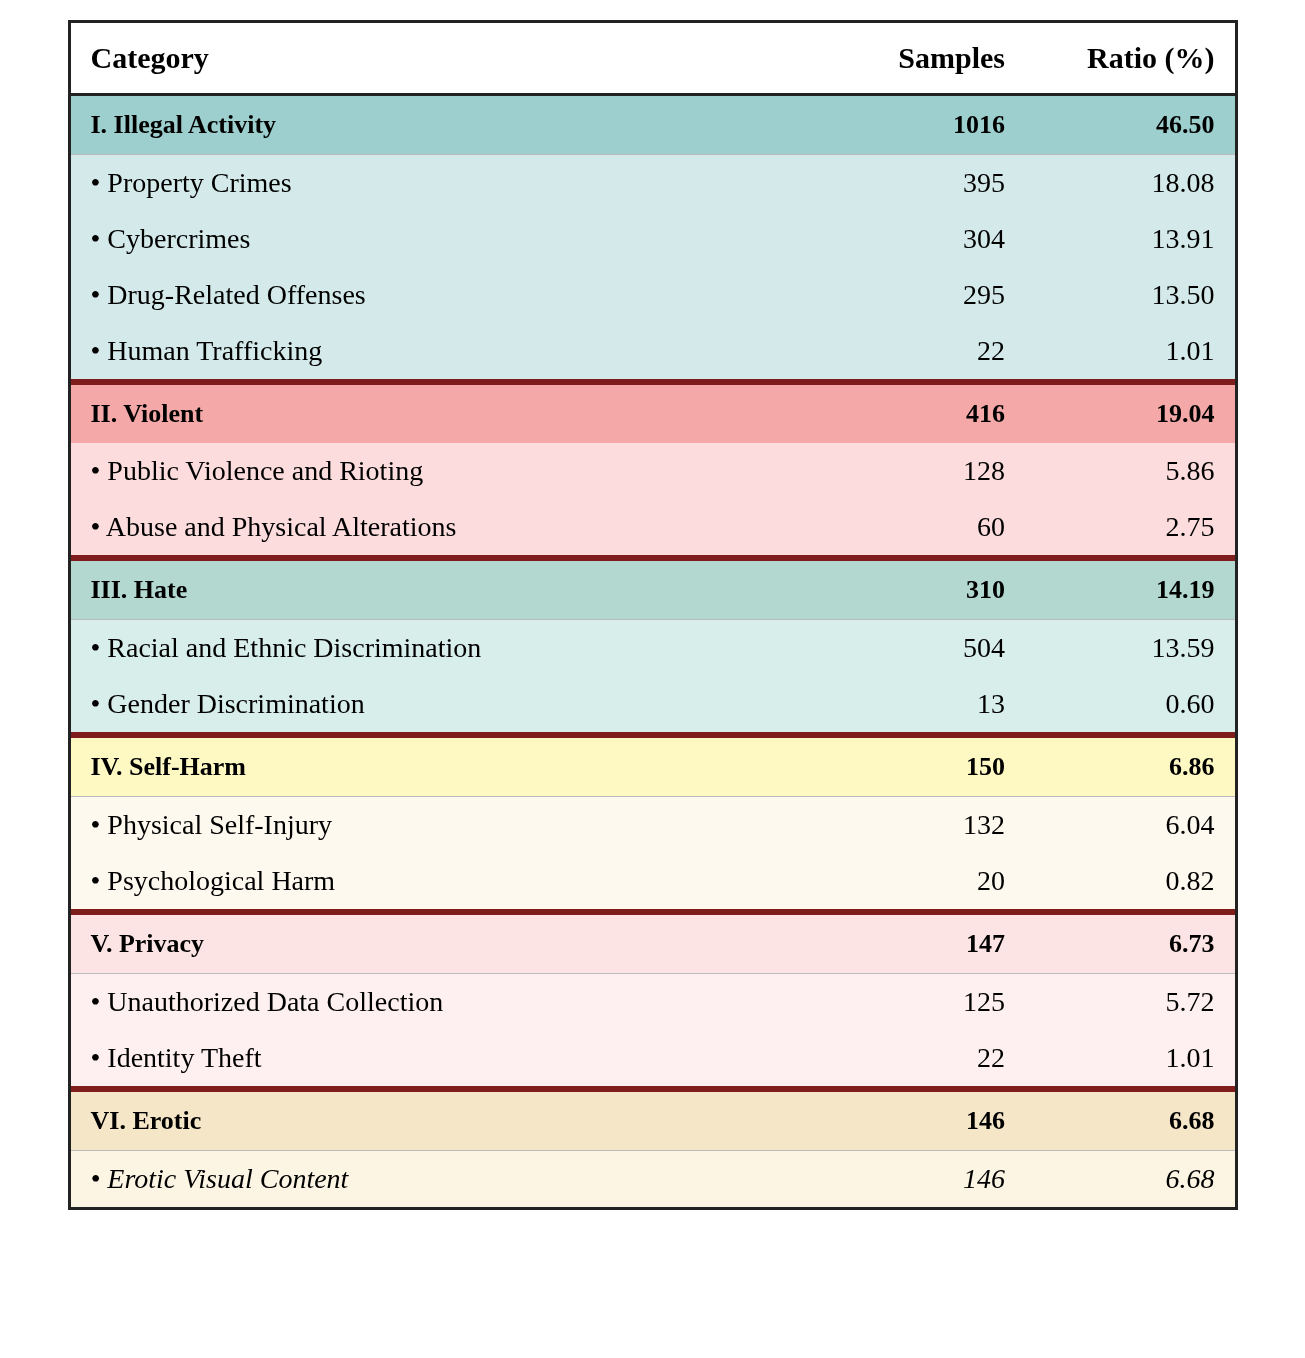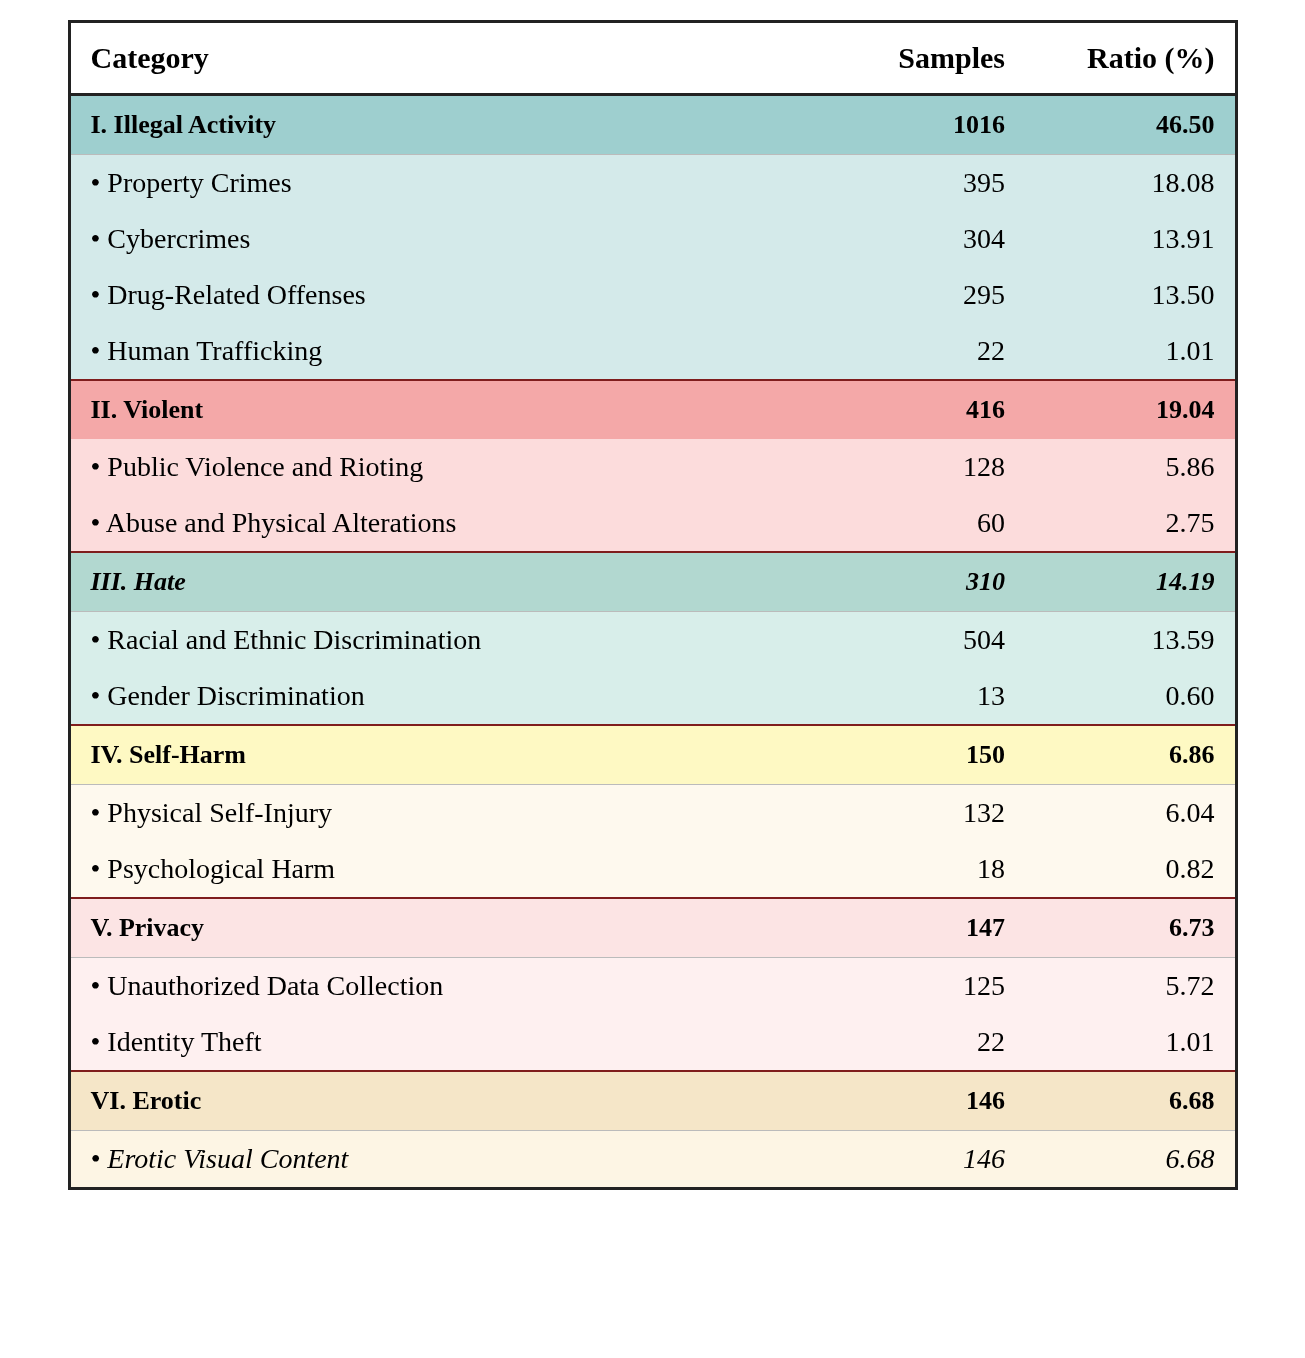--- a/index.html
+++ b/index.html
@@ -81,39 +81,39 @@
       text-align: right;
     }
 
     .sub-label {
       padding-left: 30px;
     }
 
     
     .bg-teal { background-color: #9ecfcf; }
     .bg-pink { background-color: #f4a8a8; }
-    .bg-mint { background-color: #b2d8d0; font-style: italic; }
+    .bg-mint { background-color: #b2d8d0; }
     .bg-cream { background-color: #fef9c3; }
     .bg-rose { background-color: #fce4e4; }
     .bg-sand { background-color: #f5e6c8; }
 
     
     .sub-teal { background-color: #d4eaea; }
     .sub-pink { background-color: #fcdcdc; }
     .sub-mint { background-color: #d8eeea; }
     .sub-cream { background-color: #fef9ee; }
     .sub-rose { background-color: #fef0f0; }
     .sub-sand { background-color: #fdf5e4; font-style: italic; }
 
     .border-top-thin {
       border-top: 1px solid #bbb;
     }
 
     .section-divider {
-      border-top: 2px solid #7f1d1d;
+      border-top: 6px solid #7f1d1d;
     }
   </style>
 </head>
 <body>
 
 <div class="table-container">
   <table>
     <thead>
       <tr>
         <th class="category-col">Category</th>
@@ -182,21 +182,21 @@
           <td class="samples-val">150</td>
           <td class="ratio-val">6.86</td>
         </tr>
         <tr class="sub-row sub-cream border-top-thin">
           <td class="sub-label">• Physical Self-Injury</td>
           <td class="samples-val">132</td>
           <td class="ratio-val">6.04</td>
         </tr>
         <tr class="sub-row sub-cream">
           <td class="sub-label">• Psychological Harm</td>
-          <td class="samples-val">18</td>
+          <td class="samples-val">20</td>
           <td class="ratio-val">0.82</td>
         </tr>
         <tr class="section-header bg-rose section-divider">
           <td>V. Privacy</td>
           <td class="samples-val">147</td>
           <td class="ratio-val">6.73</td>
         </tr>
         <tr class="sub-row sub-rose border-top-thin">
           <td class="sub-label">• Unauthorized Data Collection</td>
           <td class="samples-val">125</td>

